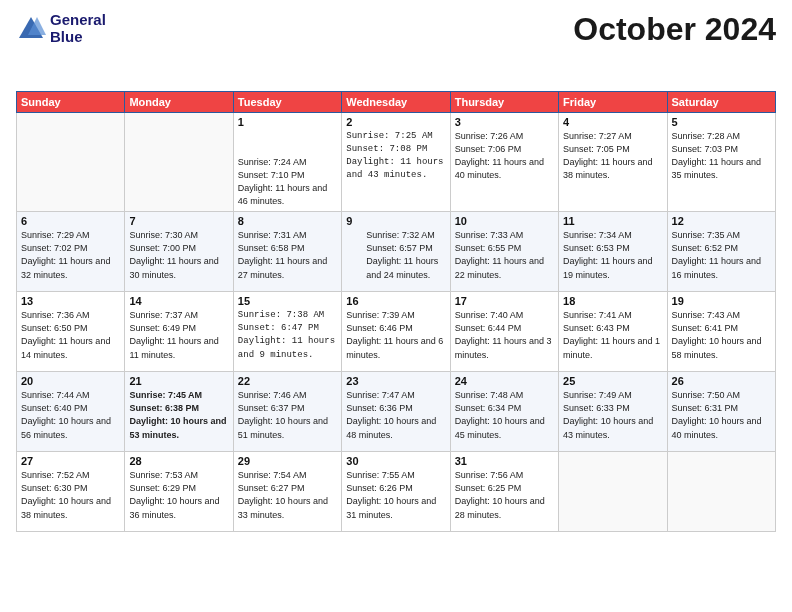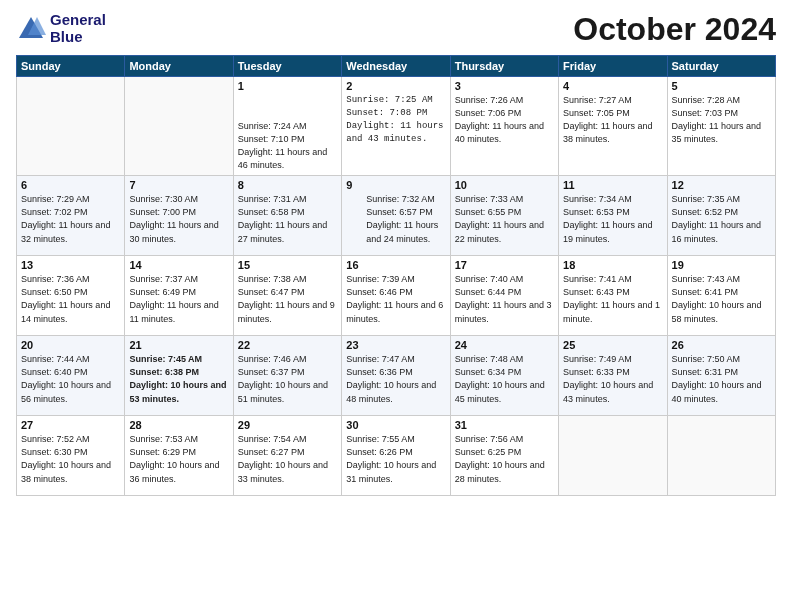--- a/index.html
+++ b/index.html
@@ -9,20 +9,21 @@
       width: 792px;
       height: 612px;
       overflow: hidden;
     }
     .page {
       width: 792px;
       height: 429px;
       padding: 12px 16px 10px 16px;
       display: flex;
       flex-direction: column;
+      gap: 36px;
     }
     .header {
       display: flex;
       justify-content: space-between;
       align-items: flex-start;
       margin-bottom: 8px;
     }
     .logo {
       display: flex;
       align-items: center;
@@ -52,21 +53,21 @@
       color: #333;
     }
     .calendar {
       flex: 1;
       border: 1px solid #ccc;
       border-collapse: collapse;
       width: 100%;
       table-layout: fixed;
     }
     .calendar th {
-      background: #0c4a6e;
+      background: #ef4444;
       color: #fff;
       font-size: 11px;
       font-weight: bold;
       padding: 4px 4px;
       border: 1px solid #2a5a9f;
       text-align: left;
     }
     .calendar td {
       border: 1px solid #ccc;
       vertical-align: top;
@@ -212,21 +213,21 @@
 Daylight: 11 hours and 14 minutes.</div>
           </td>
           <td>
             <div class="day-num">14</div>
             <div class="day-info" style="white-space: pre-line;">Sunrise: 7:37 AM
 Sunset: 6:49 PM
 Daylight: 11 hours and 11 minutes.</div>
           </td>
           <td>
             <div class="day-num">15</div>
-            <div class="day-info" style="white-space: pre-line;">Sunrise: 7:38 AM
+            <div class="day-info" style="white-space: pre-line; font-family: Liberation Mono, monospace;">Sunrise: 7:38 AM
 Sunset: 6:47 PM
 Daylight: 11 hours and 9 minutes.</div>
           </td>
           <td>
             <div class="day-num">16</div>
             <div class="day-info" style="white-space: pre-line;">Sunrise: 7:39 AM
 Sunset: 6:46 PM
 Daylight: 11 hours and 6 minutes.</div>
           </td>
           <td>

